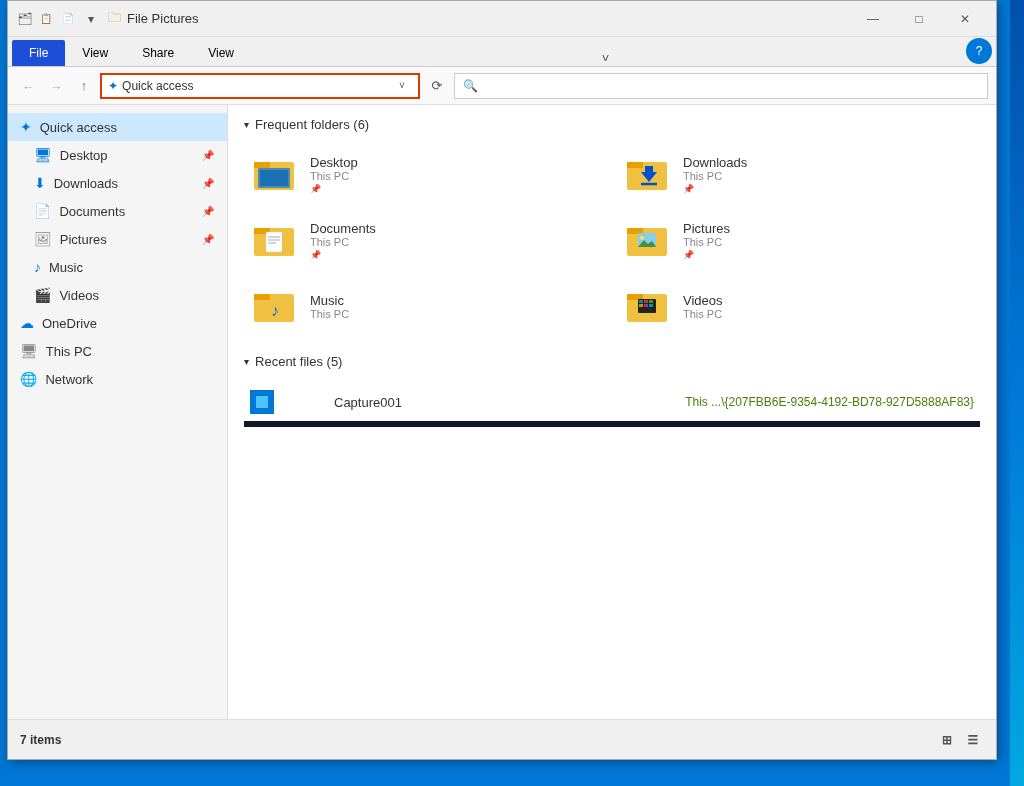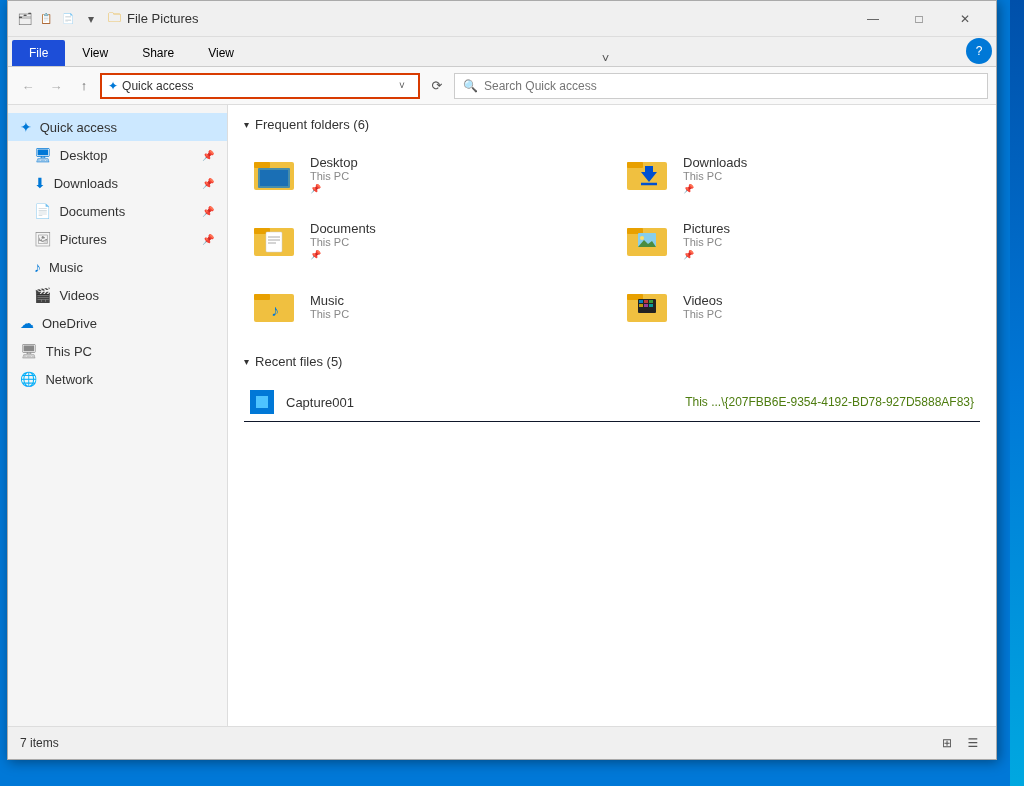--- a/index.html
+++ b/index.html
@@ -258,34 +258,36 @@
     .folder-thumb svg { width: 100%; height: 100%; }
     .folder-info { flex: 1; }
     .folder-name { font-size: 13px; color: #333; font-weight: 400; }
     .folder-sub { font-size: 11px; color: #888; }
     .pin-small { font-size: 9px; color: #888; display: block; margin-top: 2px; }
     .recent-item {
       display: flex;
       align-items: center;
       padding: 7px 6px;
       cursor: pointer;
-      border-bottom: 1px solid #0f172a;
+      border-bottom: 6px solid #0f172a;
+      gap: 48px;
     }
     .recent-icon { width: 24px; height: 24px; background: #0078d7; margin-right: 12px; flex-shrink: 0; display: flex; align-items: center; justify-content: center; }
     .recent-name { flex: 1; font-size: 13px; color: #333; }
     .recent-path { font-size: 12px; color: #4d7c0f; }
     
     .status-bar {
-      height: 22px;
+      height: 40px;
       background: #f0f0f0;
       border-top: 1px solid #ddd;
       display: flex;
       align-items: center;
-      padding: 16px 12px;
+      padding: 5px 12px;
       justify-content: space-between;
+      font-weight: bold;
     }
     .status-text { font-size: 12px; color: #333; }
     .view-icons { display: flex; gap: 4px; }
     .view-icon {
       width: 22px;
       height: 22px;
       display: flex;
       align-items: center;
       justify-content: center;
       font-size: 12px;
@@ -342,21 +344,20 @@
       <div class="nav-btn disabled">→</div>
       <div class="nav-btn">↑</div>
       <div class="address-input-wrap">
         <span class="address-star">✦</span>
         <input class="address-text" type="text" value="Quick access" style="">
         <div class="address-chevron">˅</div>
       </div>
       <div class="address-refresh">⟳</div>
       <div class="search-box">
         <span class="search-icon">🔍</span>
-        <input class="search-input" type="text" placeholder="Search Quick access" style="">
       </div>
     </div>
 
     <div class="main-area">
 
       <div class="sidebar">
         <div class="sidebar-item active">
           <span class="sidebar-icon blue">✦</span>
           <span>Quick access</span>
         </div>

